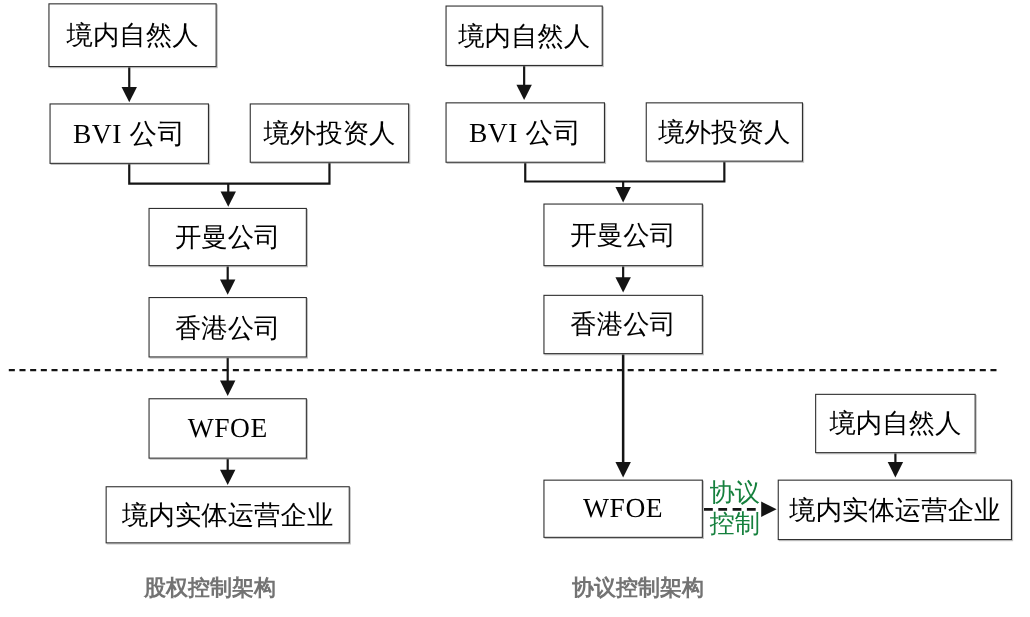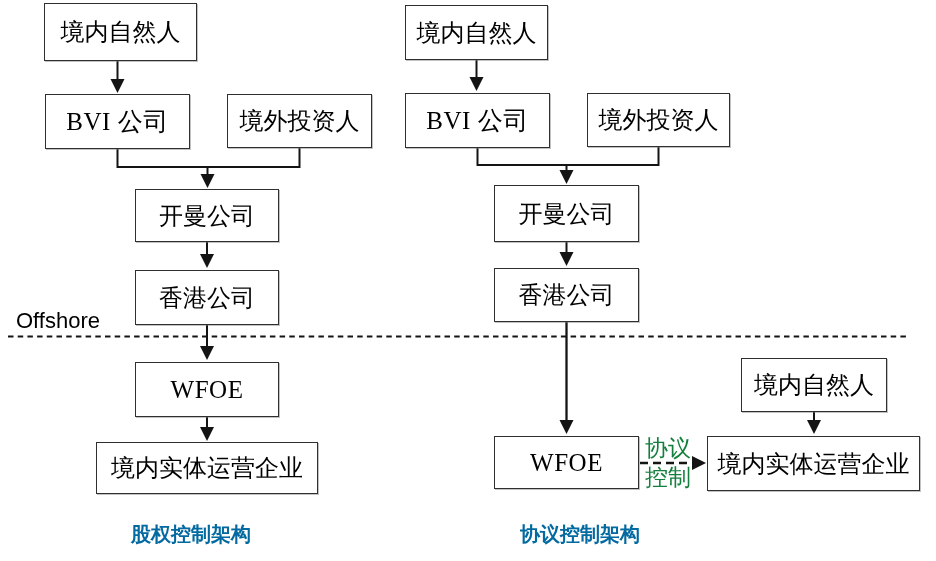--- a/index.html
+++ b/index.html
@@ -29,21 +29,21 @@
   }
   svg#wires{position:absolute;left:0;top:0;z-index:1;}
   .shore-label{
     position:absolute;
     font-family:"Liberation Sans","DejaVu Sans",sans-serif;
     font-size:22px;color:#000;z-index:3;
   }
   .caption{
     position:absolute;
     width:190px;text-align:center;
-    font-size:20px;font-weight:bold;color:#0369a1;
+    font-size:20px;font-weight:bold;color:#737373;
     font-family:"Liberation Sans","DejaVu Sans",sans-serif;
     z-index:3;
   }
   .agree-label{
     position:absolute;
     width:56px;text-align:center;
     font-size:23px;color:#15803d;
     font-family:"DejaVu Serif","Liberation Serif",serif;
     z-index:3;line-height:1;
   }
@@ -115,18 +115,17 @@
 
   <div class="box latin" style="left:494px;top:436px;width:145px;height:53px">WFOE</div>
 
   <div class="box" style="left:741px;top:358px;width:146px;height:54px">境内自然人</div>
 
   <div class="box" style="left:707px;top:436px;width:213px;height:55px">境内实体运营企业</div>
 
   <div class="agree-label" style="left:640px;top:437px">协议</div>
   <div class="agree-label" style="left:640px;top:466px">控制</div>
 
-  <div class="shore-label" style="left:16px;top:308px">Offshore</div>
 
   <div class="caption" style="left:96px;top:521px">股权控制架构</div>
   <div class="caption" style="left:485px;top:521px">协议控制架构</div>
 
 </div>
 
 </body></html>

